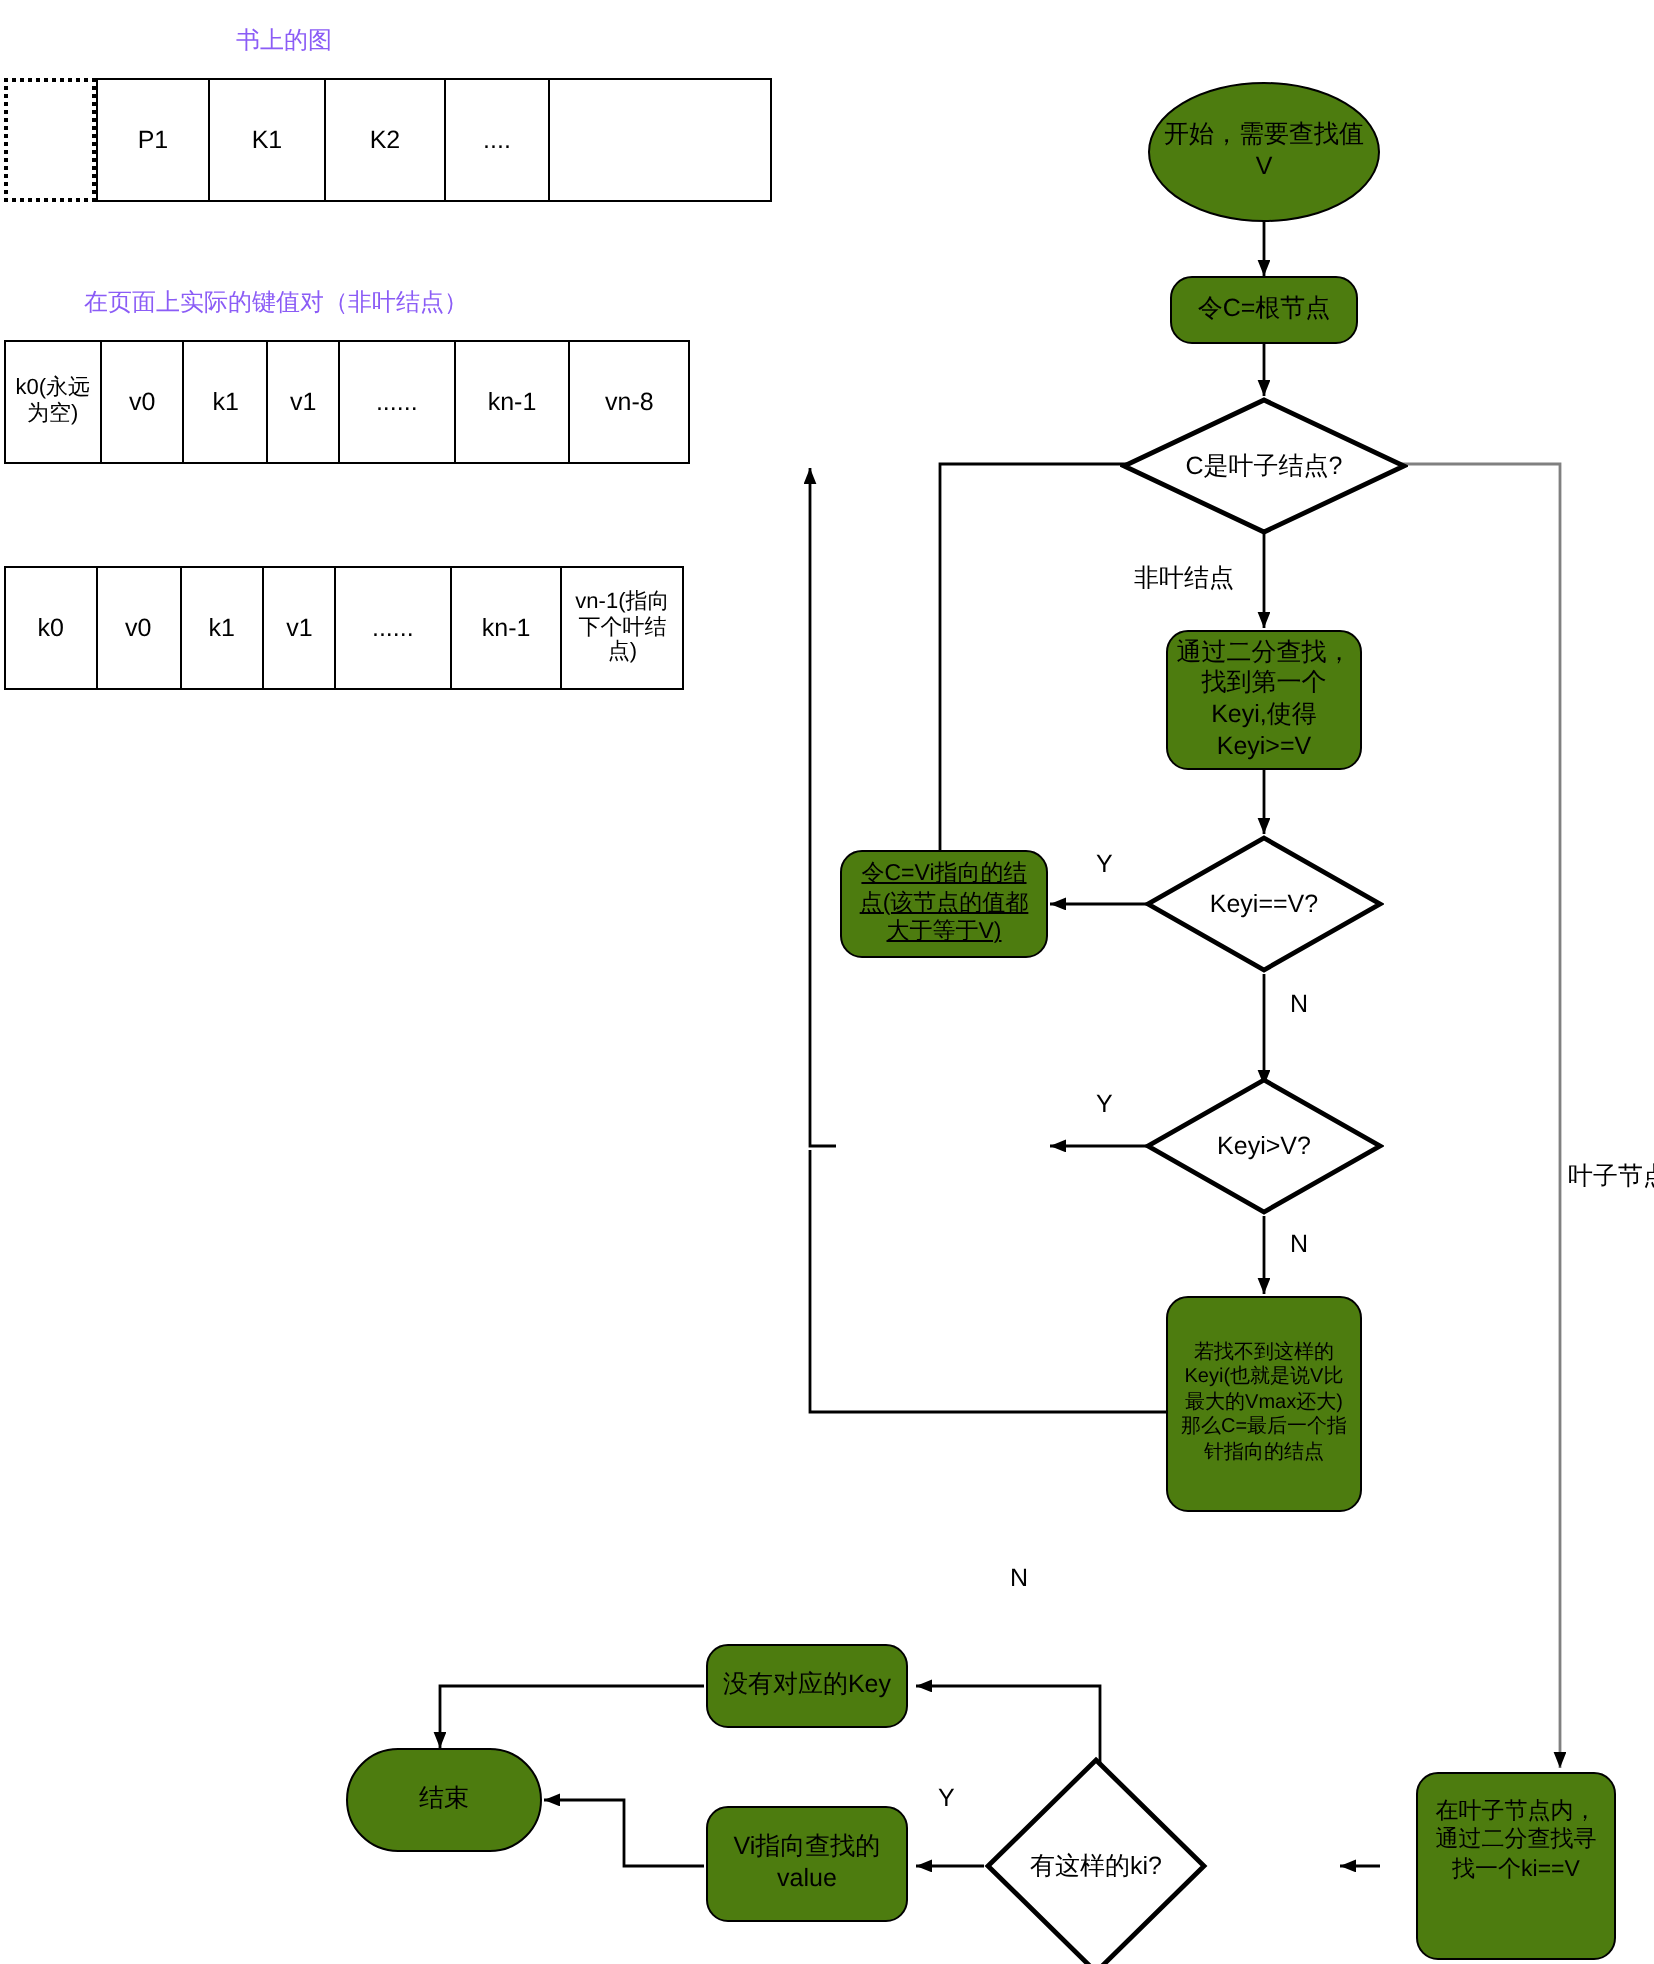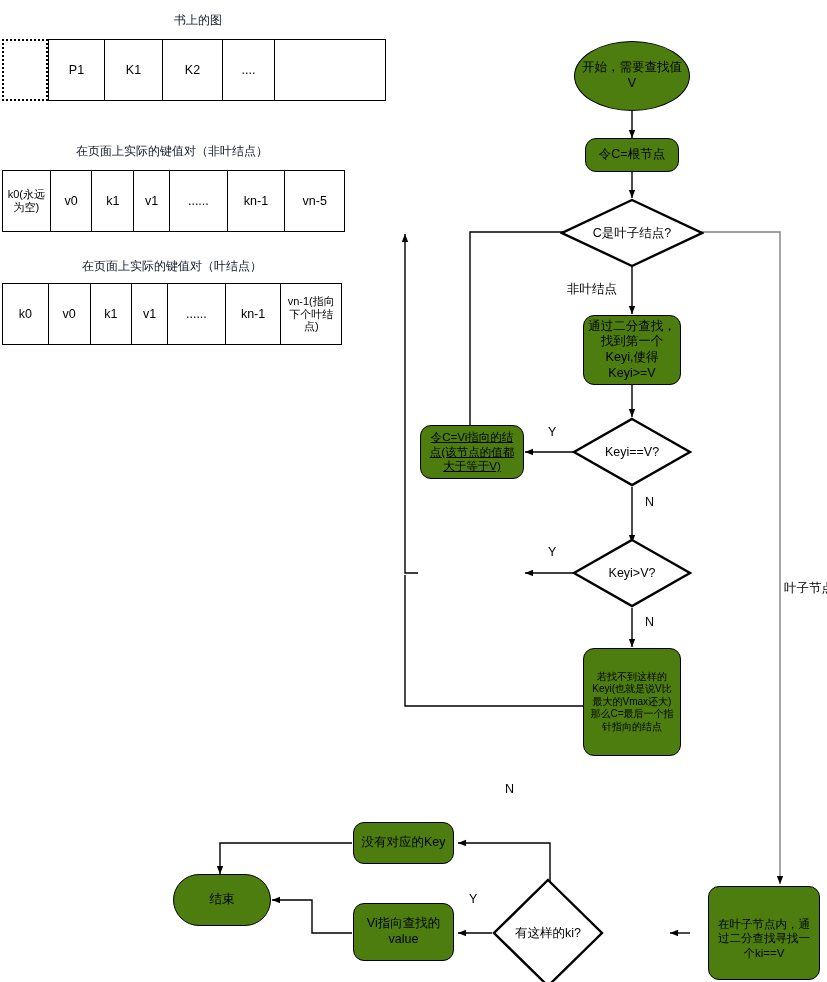--- a/index.html
+++ b/index.html
@@ -26,23 +26,22 @@
     left: 0; top: 0;
     width: 827px;
     height: 982px;
     pointer-events: none;
   }
 
   
   .tbl-title {
     position: absolute;
     font-size: 12px;
-    text-align: center;
     white-space: nowrap;
-    color: #0f172a;
+    color: #8b5cf6;
   }
   .tbl {
     position: absolute;
     display: flex;
     border: 1.4px solid #000;
     box-sizing: border-box;
     background: #fff;
   }
   .tbl .cell {
     border-right: 1.4px solid #000;
@@ -142,24 +141,23 @@
   </div>
 
   <div class="tbl-title" style="left:42px; top:143px; width:260px;">在页面上实际的键值对（非叶结点）</div>
   <div class="tbl" style="left:2px; top:170px; width:343px; height:62px;">
     <div class="cell" style="width:48px; font-size:11px;">k0(永远为空)</div>
     <div class="cell" style="width:42px;">v0</div>
     <div class="cell" style="width:42px;">k1</div>
     <div class="cell" style="width:36px;">v1</div>
     <div class="cell" style="width:58px;">......</div>
     <div class="cell" style="width:58px;">kn-1</div>
-    <div class="cell" style="width:59px;">vn-5</div>
-  </div>
-
-  <div class="tbl-title" style="left:42px; top:258px; width:260px;">在页面上实际的键值对（叶结点）</div>
+    <div class="cell" style="width:59px;">vn-8</div>
+  </div>
+
   <div class="tbl" style="left:2px; top:283px; width:340px; height:62px;">
     <div class="cell" style="width:46px;">k0</div>
     <div class="cell" style="width:42px;">v0</div>
     <div class="cell" style="width:42px;">k1</div>
     <div class="cell" style="width:36px;">v1</div>
     <div class="cell" style="width:58px;">......</div>
     <div class="cell" style="width:56px;">kn-1</div>
     <div class="cell" style="width:60px; font-size:11px;">vn-1(指向下个叶结点)</div>
   </div>
 
@@ -242,21 +240,21 @@
       <polygon points="60,2 118,35 60,68 2,35" fill="#fff" stroke="#000" stroke-width="2.4"></polygon>
     </svg>
     <div class="dlabel">Keyi&gt;V?</div>
   </div>
   <div class="edge-label" style="left:548px; top:545px;">Y</div>
   <div class="edge-label" style="left:645px; top:615px;">N</div>
 
 
   <div class="node proc" style="left:583px; top:648px; width:98px; height:108px; font-size:10px;">若找不到这样的Keyi(也就是说V比最大的Vmax还大)那么C=最后一个指针指向的结点</div>
 
-  <div class="node proc" style="left:708px; top:886px; width:112px; height:94px; font-size:11.5px; align-items:flex-start; padding-top:30px;">在叶子节点内，通过二分查找寻找一个ki==V</div>
+  <div class="node proc" style="left:708px; top:886px; width:100px; height:94px; font-size:11.5px; align-items:flex-start; padding-top:12px;">在叶子节点内，通过二分查找寻找一个ki==V</div>
   <div class="watermark" style="left:727px; top:958px;margin-top:36px;">CSDN @AntiO2</div>
 
   <div class="diamond-wrap" style="left:492px; top:878px; width:112px; height:110px;">
     <svg class="dshape" viewBox="0 0 112 110" preserveAspectRatio="none">
       <polygon points="56,2 110,55 56,108 2,55" fill="#fff" stroke="#000" stroke-width="2.4"></polygon>
     </svg>
     <div class="dlabel">有这样的ki?</div>
   </div>
   <div class="edge-label" style="left:505px; top:782px;">N</div>
   <div class="edge-label" style="left:469px; top:892px;">Y</div>

